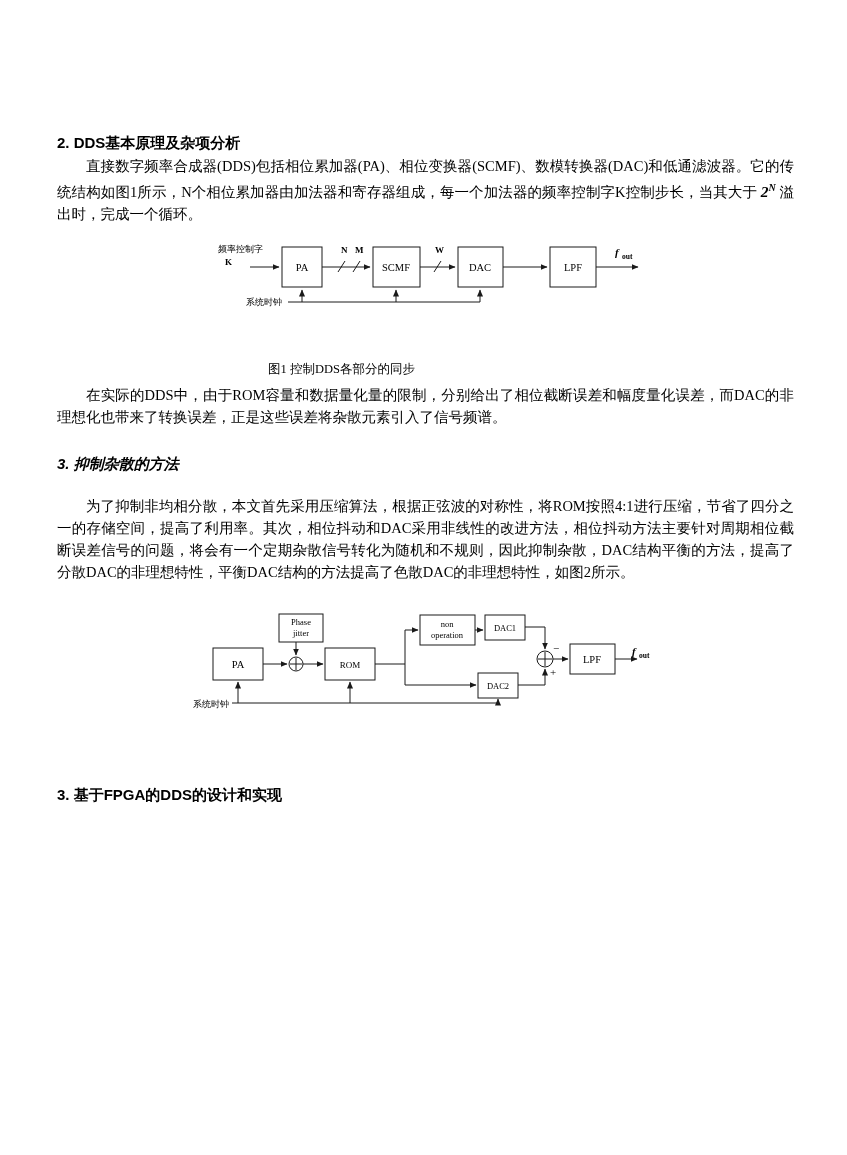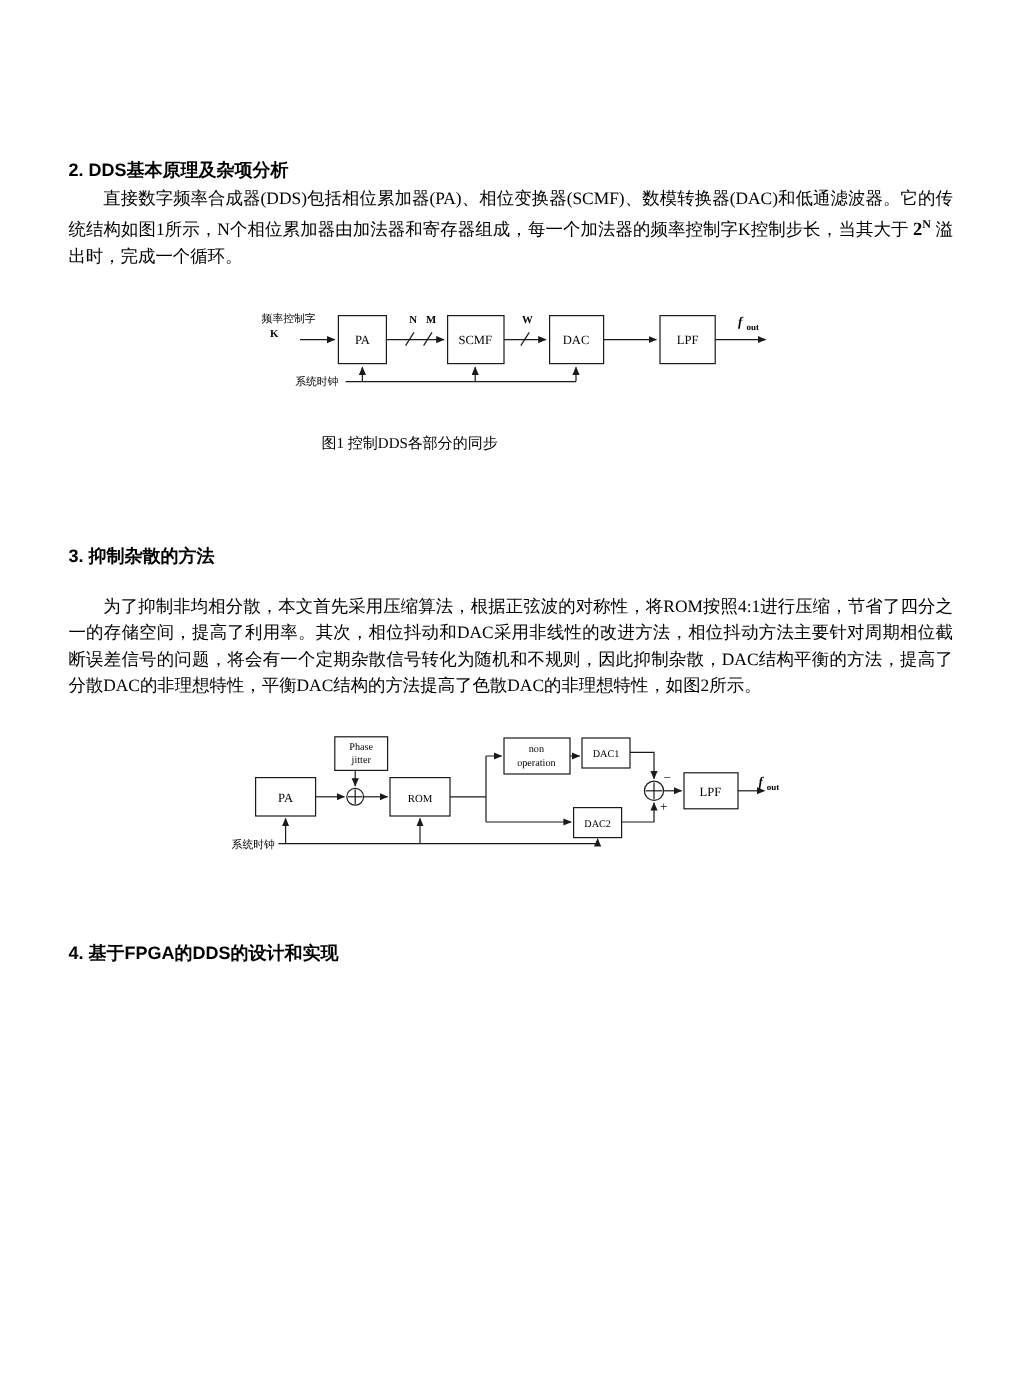--- a/index.html
+++ b/index.html
@@ -11,21 +11,21 @@
   }
   .page { position:relative; width:847px; height:1155px; background:#fff; overflow:hidden;border-radius:28px; }
   .block { position:absolute; left:57px; width:737px; }
   h2.sec {
     font-family:"Liberation Sans","DejaVu Sans",sans-serif;
     font-size:15px; font-weight:bold; line-height:19px;
   }
   p.body {
     font-size:14.5px; line-height:22px; text-align:justify; text-indent:2em;
   }
-  .pow { font-weight:bold; font-size:15.5px; }
+  .pow { font-weight:bold; font-size:15.5px;font-style:italic; }
   .pow sup { font-size:10px; vertical-align:super; font-weight:bold; }
   .caption { font-size:12.5px; line-height:15px; }
   .fig svg { display:block; }
   svg text { font-family:"Liberation Serif","DejaVu Serif",serif; fill:#000; }
   .t-cjk  { font-size:9px; }
   .t-sym  { font-size:9px; font-weight:bold; }
   .t-box  { font-size:10.5px; }
   .t-box-sm  { font-size:8.5px; }
   .t-box-sm2 { font-size:9px; }
   .t-f    { font-size:11px; font-weight:bold; font-style:italic; }
@@ -34,21 +34,21 @@
 </style>
 </head>
 <body>
 
 <div class="page">
 
   <h2 class="block sec" style="top:133px;">2. DDS基本原理及杂项分析</h2>
 
   <p class="block body" style="top:155px;"><span>直接数字频率合成器(DDS)包括相位累加器(PA)、相位变换器(SCMF)、数模转换器(DAC)和低通滤波器。它的传统结构如图1所示，N个相位累加器由加法器和寄存器组成，每一个加法器的频率控制字K控制步长，当其大于 </span><b class="pow"><span>2</span><sup>N</sup></b><span> 溢出时，完成一个循环。</span></p>
 
-  <div class="block fig" style="top:252px; left:210px; width:450px;">
+  <div class="block fig" style="top:236px; left:210px; width:450px;">
     <svg width="450" height="92" viewBox="0 0 450 92">
       <defs>
         <marker id="ah1" markerWidth="8" markerHeight="7" refX="6.5" refY="3" orient="auto">
           <path d="M0,0 L7,3 L0,6 Z" fill="#1a1a1a"></path>
         </marker>
       </defs>
       <g stroke="#1a1a1a" stroke-width="1" fill="none">
         <rect x="72" y="11" width="40" height="40"></rect>
         <rect x="163" y="11" width="47" height="40"></rect>
         <rect x="248" y="11" width="45" height="40"></rect>
@@ -78,22 +78,23 @@
         <text x="363" y="35" text-anchor="middle" class="t-box">LPF</text>
         <text x="405" y="20" class="t-f">f</text>
         <text x="412" y="23" class="t-sub">out</text>
         <text x="36" y="69" class="t-cjk">系统时钟</text>
       </g>
     </svg>
   </div>
 
   <div class="block caption" style="top:362px; padding-left:211px;">图1 控制DDS各部分的同步</div>
 
+  <p class="block body" style="top:384px;">在实际的DDS中，由于ROM容量和数据量化量的限制，分别给出了相位截断误差和幅度量化误差，而DAC的非理想化也带来了转换误差，正是这些误差将杂散元素引入了信号频谱。</p>
 
-  <h2 class="block sec" style="top:454px;">3. 抑制杂散的方法</h2>
+  <h2 class="block sec" style="top:454px;font-style:italic;">3. 抑制杂散的方法</h2>
 
   <p class="block body" style="top:495px;">为了抑制非均相分散，本文首先采用压缩算法，根据正弦波的对称性，将ROM按照4:1进行压缩，节省了四分之一的存储空间，提高了利用率。其次，相位抖动和DAC采用非线性的改进方法，相位抖动方法主要针对周期相位截断误差信号的问题，将会有一个定期杂散信号转化为随机和不规则，因此抑制杂散，DAC结构平衡的方法，提高了分散DAC的非理想特性，平衡DAC结构的方法提高了色散DAC的非理想特性，如图2所示。</p>
 
   <div class="block fig" style="top:608px; left:185px; width:480px;">
     <svg width="480" height="112" viewBox="0 0 480 112">
       <defs>
         <marker id="ah2" markerWidth="8" markerHeight="7" refX="6.5" refY="3" orient="auto">
           <path d="M0,0 L7,3 L0,6 Z" fill="#1a1a1a"></path>
         </marker>
       </defs>
@@ -141,16 +142,16 @@
         <text x="368" y="44" class="t-sign">−</text>
         <text x="365" y="68" class="t-sign">+</text>
         <text x="447" y="47" class="t-f">f</text>
         <text x="454" y="50" class="t-sub">out</text>
         <text x="8" y="99" class="t-cjk">系统时钟</text>
       </g>
     </svg>
   </div>
 
 
-  <h2 class="block sec" style="top:785px;">4. 基于FPGA的DDS的设计和实现</h2>
+  <h2 class="block sec" style="top:785px;">3. 基于FPGA的DDS的设计和实现</h2>
 
 
 </div>
 
 </body></html>

